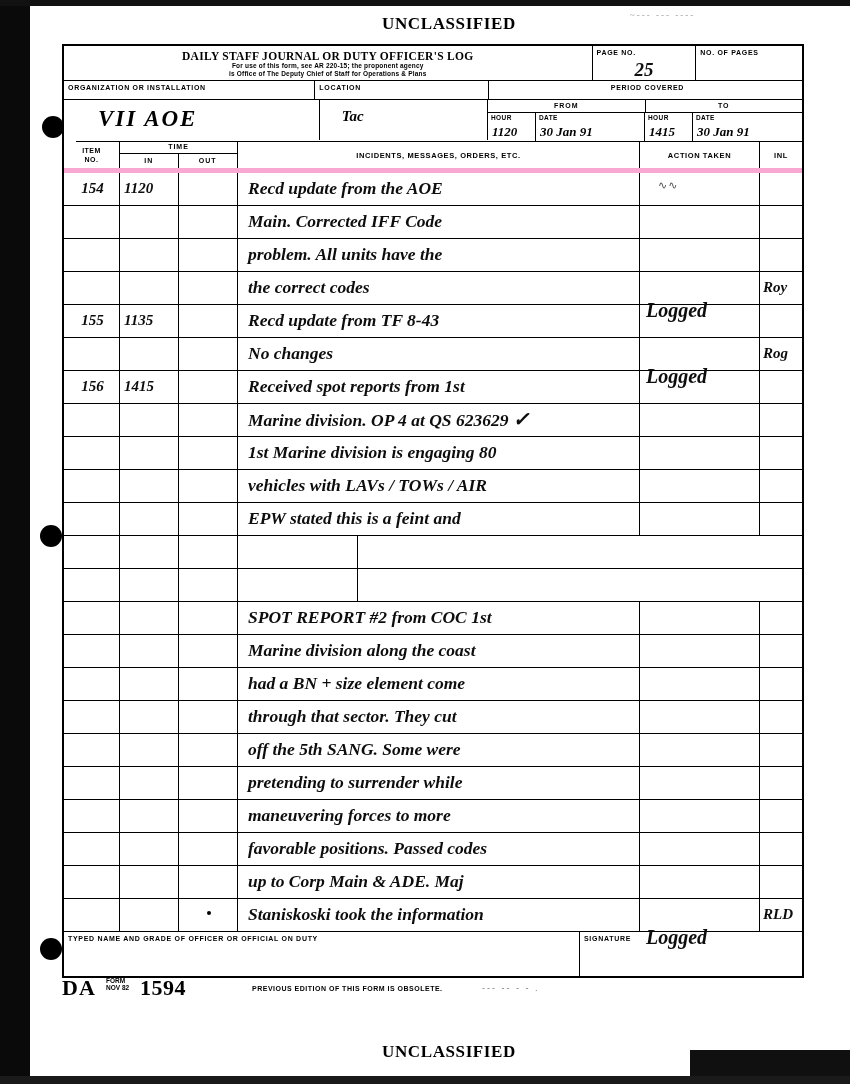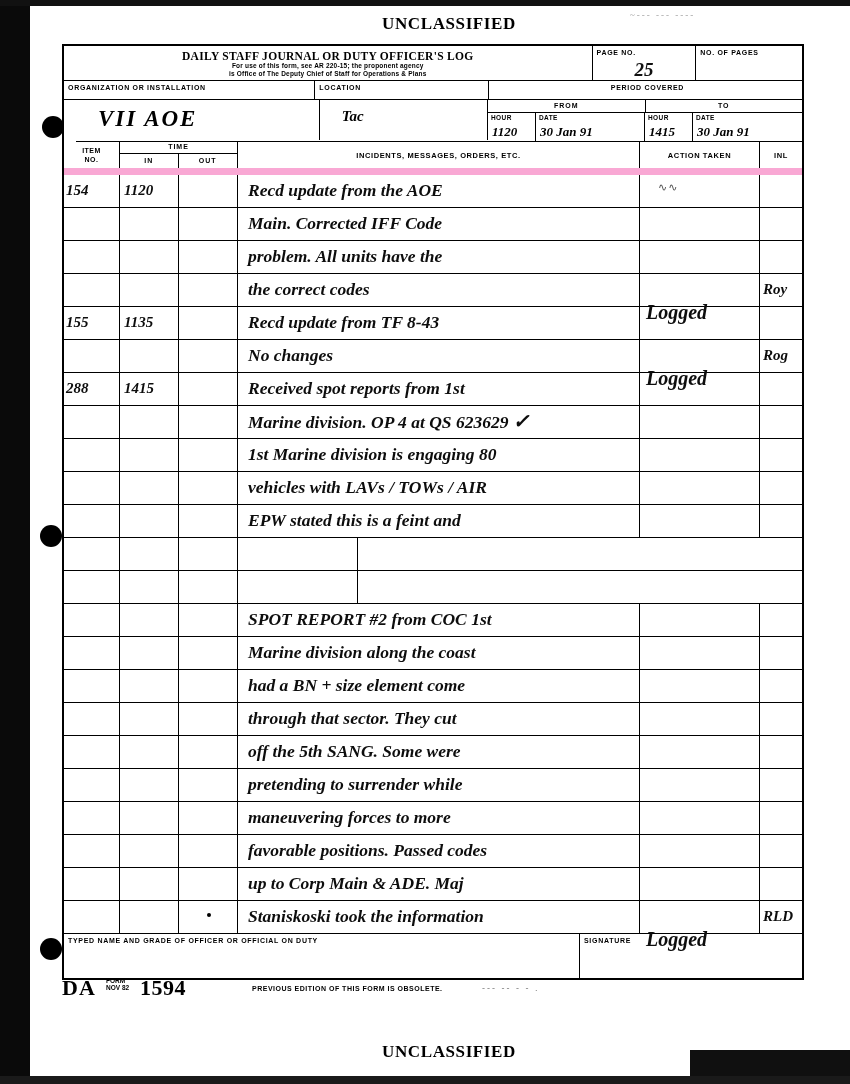--- a/index.html
+++ b/index.html
@@ -204,21 +204,21 @@
     letter-spacing: 2px;
   }
   .loc-val {
     font-family: "Liberation Serif", serif;
     font-style: italic; font-weight: bold;
     font-size: 15px;
     padding: 8px 0 0 22px;
   }
 
   
-  .colhdr { border-bottom: 7px solid #f9a8d4; height: 26px; }
+  .colhdr { border-bottom: 5px solid #f9a8d4; height: 26px; }
   .c-item { width: 56px; }
   .c-time { width: 118px; }
   .c-inc  { width: 402px; }
   .c-act  { width: 120px; }
   .c-inl  { width: 42px; }
 
   .c-item .l1 { font-size: 7px; font-weight: bold; text-align: center; line-height: 9px; padding-top: 4px; letter-spacing: 0.5px;}
   .c-item .l2 { font-size: 7px; font-weight: bold; text-align: center; line-height: 9px; letter-spacing: 0.5px;}
   .time-top {
     height: 11px; border-bottom: 1px solid #000;
@@ -251,21 +251,21 @@
 
   .hw {
     font-family: "Liberation Serif", serif;
     font-style: italic;
     font-weight: bold;
     font-size: 17px;
     color: #0d0d0d;
     line-height: 31px;
     white-space: nowrap;
   }
-  .r-item .hw { font-size: 15px; padding-left: 2px; }
+  .r-item .hw { font-size: 15px; padding-left: 2px; text-align: center; }
   .r-in .hw  { font-size: 15px; padding-left: 4px; }
   .r-inc .hw { padding-left: 10px; font-size: 17.5px; }
   .r-act .hw { padding-left: 6px; font-size: 20px; margin-top: 23px; }
   .r-inl .hw { padding-left: 3px; font-size: 15px; }
 
   .dot-mark {
     position: absolute;
     left: 28px; top: 12px;
     width: 4px; height: 4px;
     background: #000; border-radius: 50%;
@@ -531,21 +531,21 @@
         </div>
         <div class="cell r-act">
           <div class="hw">Logged</div>
         </div>
         <div class="cell r-inl">
           <div class="hw">Rog</div>
         </div>
       </div>
       <div class="row log-row">
         <div class="cell r-item">
-          <div class="hw">288</div>
+          <div class="hw">156</div>
         </div>
         <div class="cell r-in">
           <div class="hw">1415</div>
         </div>
         <div class="cell r-out">
           <div class="hw"></div>
         </div>
         <div class="cell r-inc">
           <div class="hw">Received spot reports from 1st</div>
         </div>

